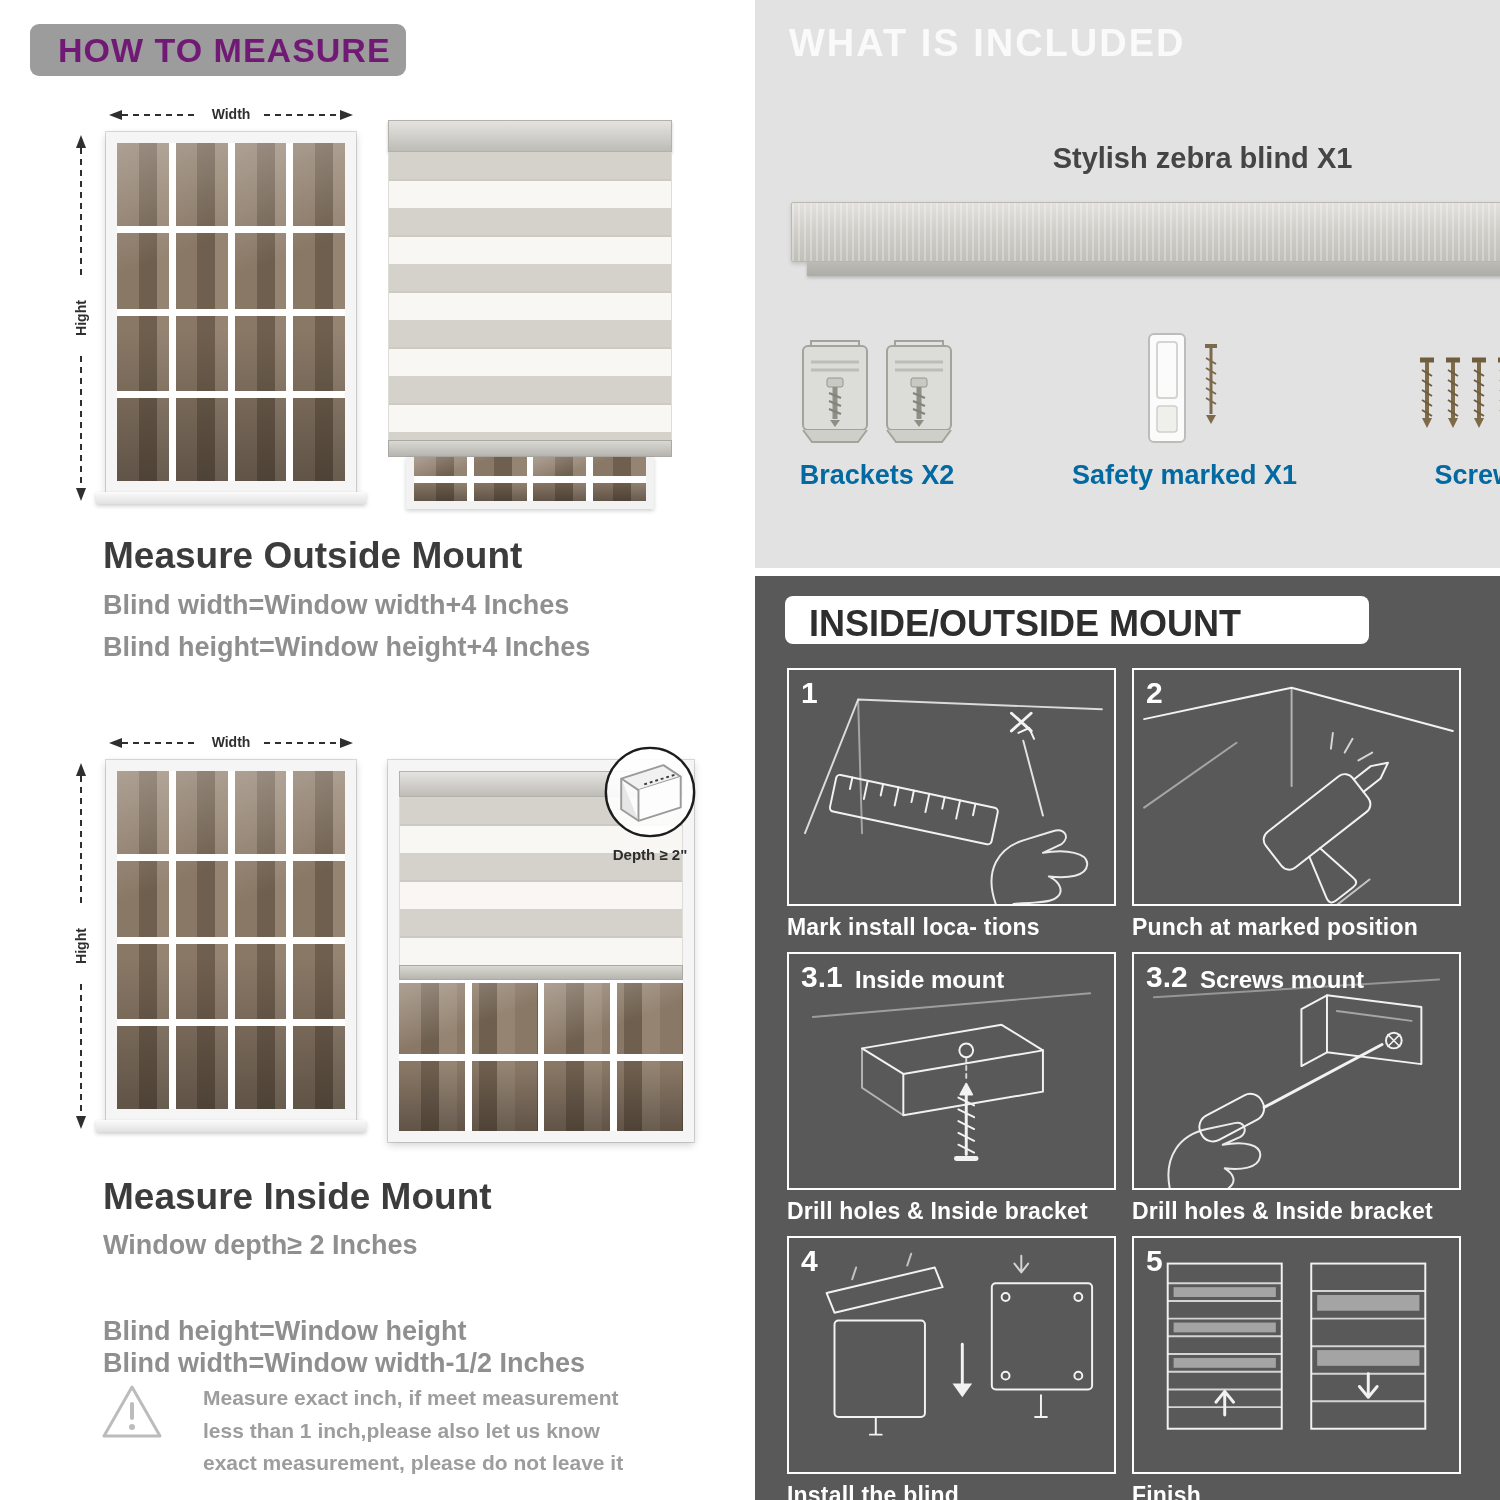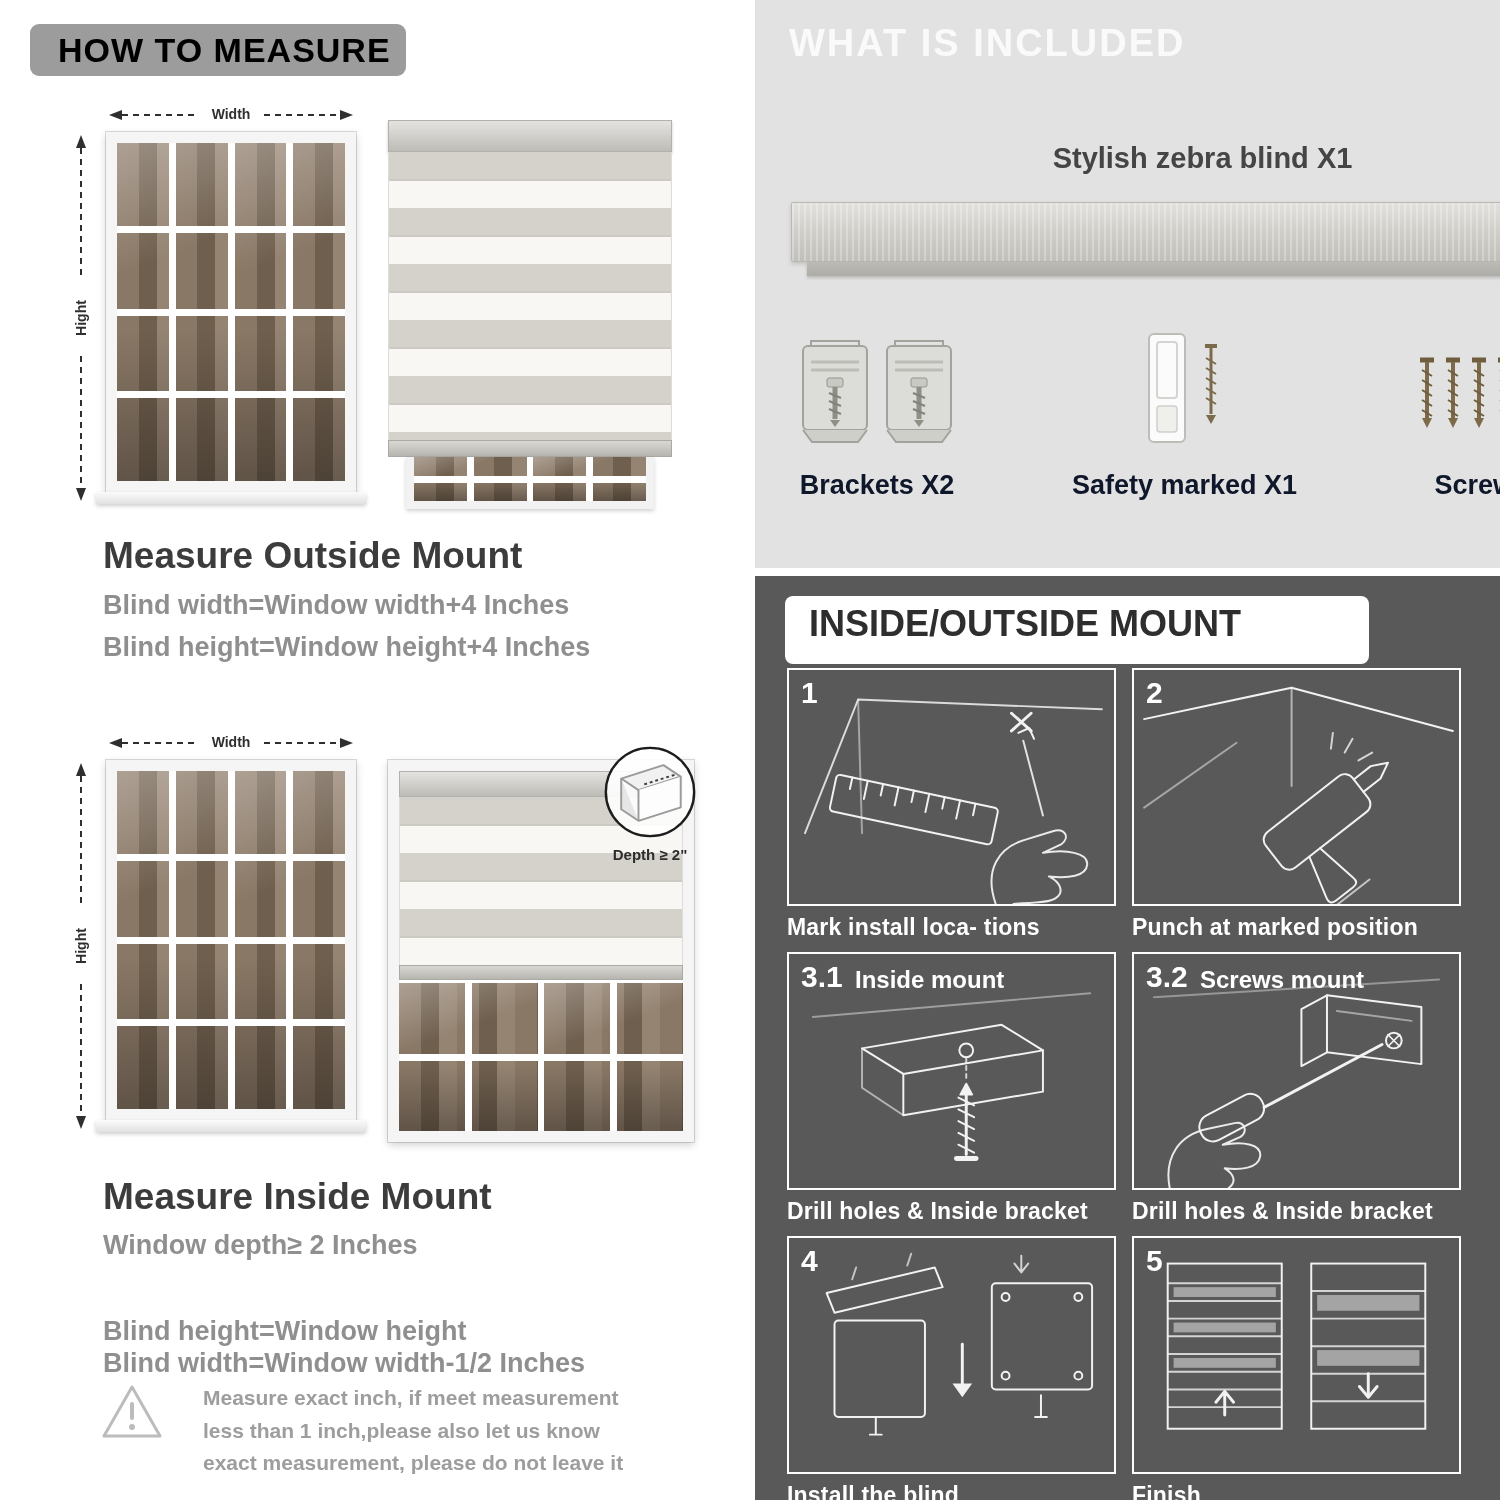--- a/index.html
+++ b/index.html
@@ -1,20 +1,20 @@
 <!DOCTYPE html>
 <html><head>
 <meta charset="utf-8">
 <style>
   html,body{margin:0;padding:0;}
   body{width:1500px;height:1500px;background:#ffffff;font-family:"Liberation Sans",sans-serif;position:relative;overflow:hidden;}
   
   .left-sec{position:absolute;left:0;top:0;width:740px;height:1500px;background:#fff;}
   .banner-left{position:absolute;left:30px;top:24px;width:348px;height:52px;background:#9c9c9c;border-radius:9px;
-    color:#000000;font-size:34px;font-weight:bold;line-height:52px;padding-left:28px;letter-spacing:1px;}
+    color:#701a75;font-size:34px;font-weight:bold;line-height:52px;padding-left:28px;letter-spacing:1px;}
   .mgroup{position:absolute;}
   .g1{left:70px;top:106px;width:610px;height:436px;}
   .g2{left:70px;top:720px;width:660px;height:450px;}
   .harrow{position:absolute;left:36px;top:0;width:250px;height:18px;}
   .g2 .harrow{top:14px;}
   .varrow{position:absolute;left:0;top:26px;width:22px;height:372px;}
   .g2 .varrow{top:40px;}
   .winwrap{position:absolute;left:36px;top:26px;width:250px;}
   .g2 .winwrap{top:40px;}
   .window{display:flex;gap:7px;border:11px solid #f5f5f5;box-shadow:0 3px 8px rgba(0,0,0,.18), 0 0 0 1px #dcdcdc;background:#fff;height:338px;}
@@ -56,24 +56,24 @@
   .rt-title{position:absolute;left:34px;top:22px;margin:0;font-size:38px;font-weight:bold;color:#fafafa;letter-spacing:2px;}
   .rt-blind-label{position:absolute;left:8px;top:142px;width:100%;text-align:center;margin:0;font-size:29px;font-weight:bold;color:#454545;}
   .railwrap{position:absolute;left:36px;right:36px;top:202px;}
   .bigrail{height:58px;background:
       repeating-linear-gradient(90deg, rgba(255,255,255,.28) 0 2px, rgba(0,0,0,0) 2px 6px),
       linear-gradient(to bottom,#e2e1dd 0%,#cfcec9 50%,#c0bfba 100%);
       border:1px solid #b9b8b3;border-radius:2px;box-shadow:0 2px 4px rgba(0,0,0,.15);}
   .biglip{height:14px;margin-left:16px;margin-right:2px;background:linear-gradient(#bcbbb6,#adaca7);box-shadow:0 2px 3px rgba(0,0,0,.18);}
   .inc-items{position:absolute;left:42px;right:42px;top:330px;display:flex;justify-content:space-between;align-items:flex-end;}
   .inc-item{text-align:center;}
-  .inc-label{font-size:27px;font-weight:bold;color:#0f172a;margin-top:10px;}
+  .inc-label{font-size:27px;font-weight:bold;color:#0369a1;}
   
   .rb{position:absolute;left:755px;top:576px;width:745px;height:924px;background:#595959;}
-  .rb-head{position:absolute;left:30px;top:20px;width:560px;height:68px;background:#fff;border-radius:8px;
+  .rb-head{position:absolute;left:30px;top:20px;width:560px;height:48px;background:#fff;border-radius:8px;
     font-size:36px;font-weight:bold;color:#2e2e2e;line-height:56px;padding-left:24px;}
   .steps{position:absolute;left:32px;top:92px;width:676px;}
   .step{position:absolute;width:329px;}
   .panel{position:relative;height:238px;border:2px solid #fdfdfd;background:#595959;box-sizing:border-box;}
   .panel svg{position:absolute;inset:0;width:100%;height:100%;}
   .num{position:absolute;left:12px;top:6px;font-size:30px;font-weight:bold;color:#fff;z-index:2;}
   .ptitle{position:absolute;left:66px;top:12px;font-size:24px;font-weight:bold;color:#fff;z-index:2;}
   .caption{font-size:23px;font-weight:bold;color:#fff;margin-top:8px;letter-spacing:.2px;}
   svg text{font-family:"Liberation Sans",sans-serif;}
 </style>

